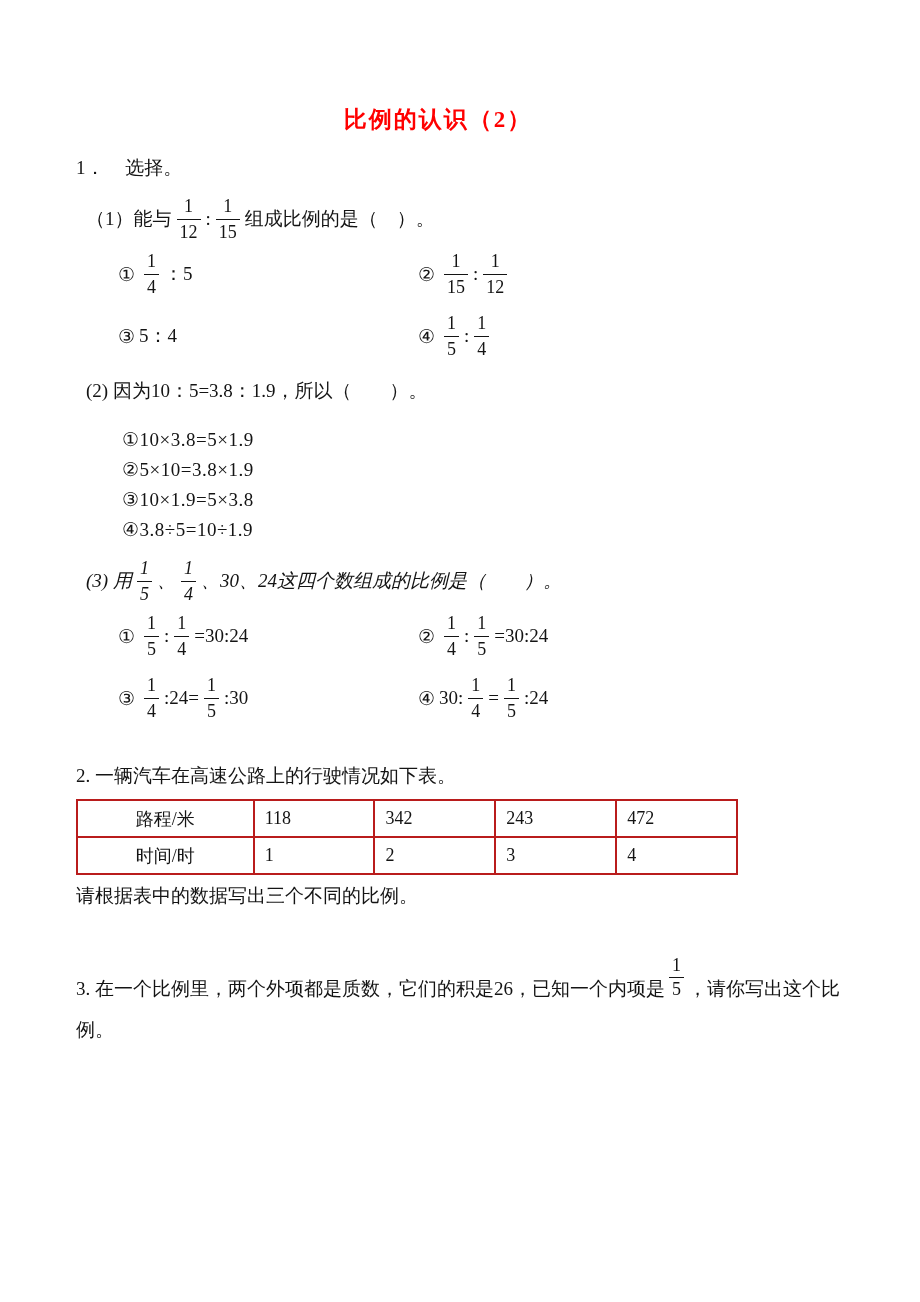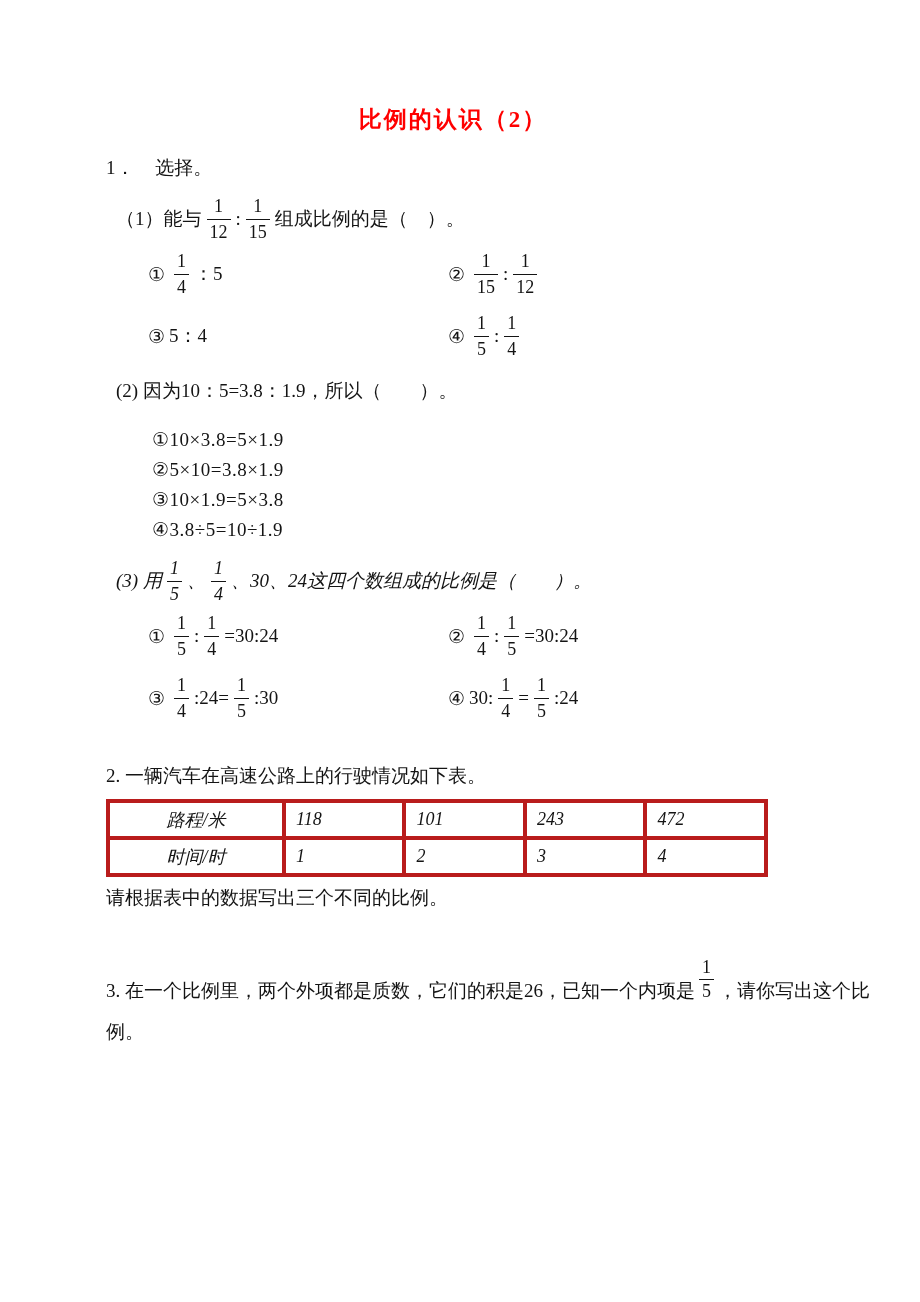--- a/index.html
+++ b/index.html
@@ -2,21 +2,21 @@
 <html><head>
 <meta charset="utf-8">
 <style>
   * { margin:0; padding:0; box-sizing:border-box; }
   html,body { background:#ffffff; }
   body {
     width:920px; height:1302px; overflow:hidden;
     font-family:"Liberation Serif","DejaVu Serif",serif;
     color:#141414; font-size:19px;
   }
-  .content { padding:104px 120px 0 106px; }
+  .content { padding:104px 120px 0 76px; }
 
   .title {
     text-align:center; font-size:23px; font-weight:bold;
     color:#ff0000; letter-spacing:2px;
   }
 
   .q1-head { margin-top:20px; }
   .q1-head .q-label { margin-left:16px; }
 
   
@@ -41,21 +41,21 @@
   .opt { width:300px; display:flex; align-items:center; min-height:50px; }
   .opt .txt { white-space:pre; }
   .mark { margin-right:4px; }
 
   .plain-opts { margin-left:46px; margin-top:20px; }
   .plain-opts .popt { line-height:30px; letter-spacing:0.5px; }
 
   .q2-block { margin-top:40px; }
   .q2-head { }
   table.data { border-collapse:collapse; margin-top:10px; width:662px; }
-  table.data td { border:4px solid #b91c1c; height:37px; font-size:18px;font-style:italic; }
+  table.data td { border:2px solid #b91c1c; height:37px; font-size:18px; }
   td.rowlabel { width:190px; text-align:center; }
   td.val { width:128px; padding-left:10px; text-align:left; }
   .q2-note { margin-top:8px; }
 
   .q3-block { margin-top:46px; width:782px; line-height:2.15; }
 </style>
 </head>
 <body>
 
 <div class="content">
@@ -206,21 +206,21 @@
     </div>
   </div>
 
   <div class="q2-block">
     <div class="q2-head">2. 一辆汽车在高速公路上的行驶情况如下表。</div>
     <table class="data">
       <tbody>
           <tr>
         <td class="rowlabel">路程/米</td>
         <td class="val">118</td>
-        <td class="val">101</td>
+        <td class="val">342</td>
         <td class="val">243</td>
         <td class="val">472</td>
       </tr>
       <tr>
         <td class="rowlabel">时间/时</td>
         <td class="val">1</td>
         <td class="val">2</td>
         <td class="val">3</td>
         <td class="val">4</td>
       </tr>

